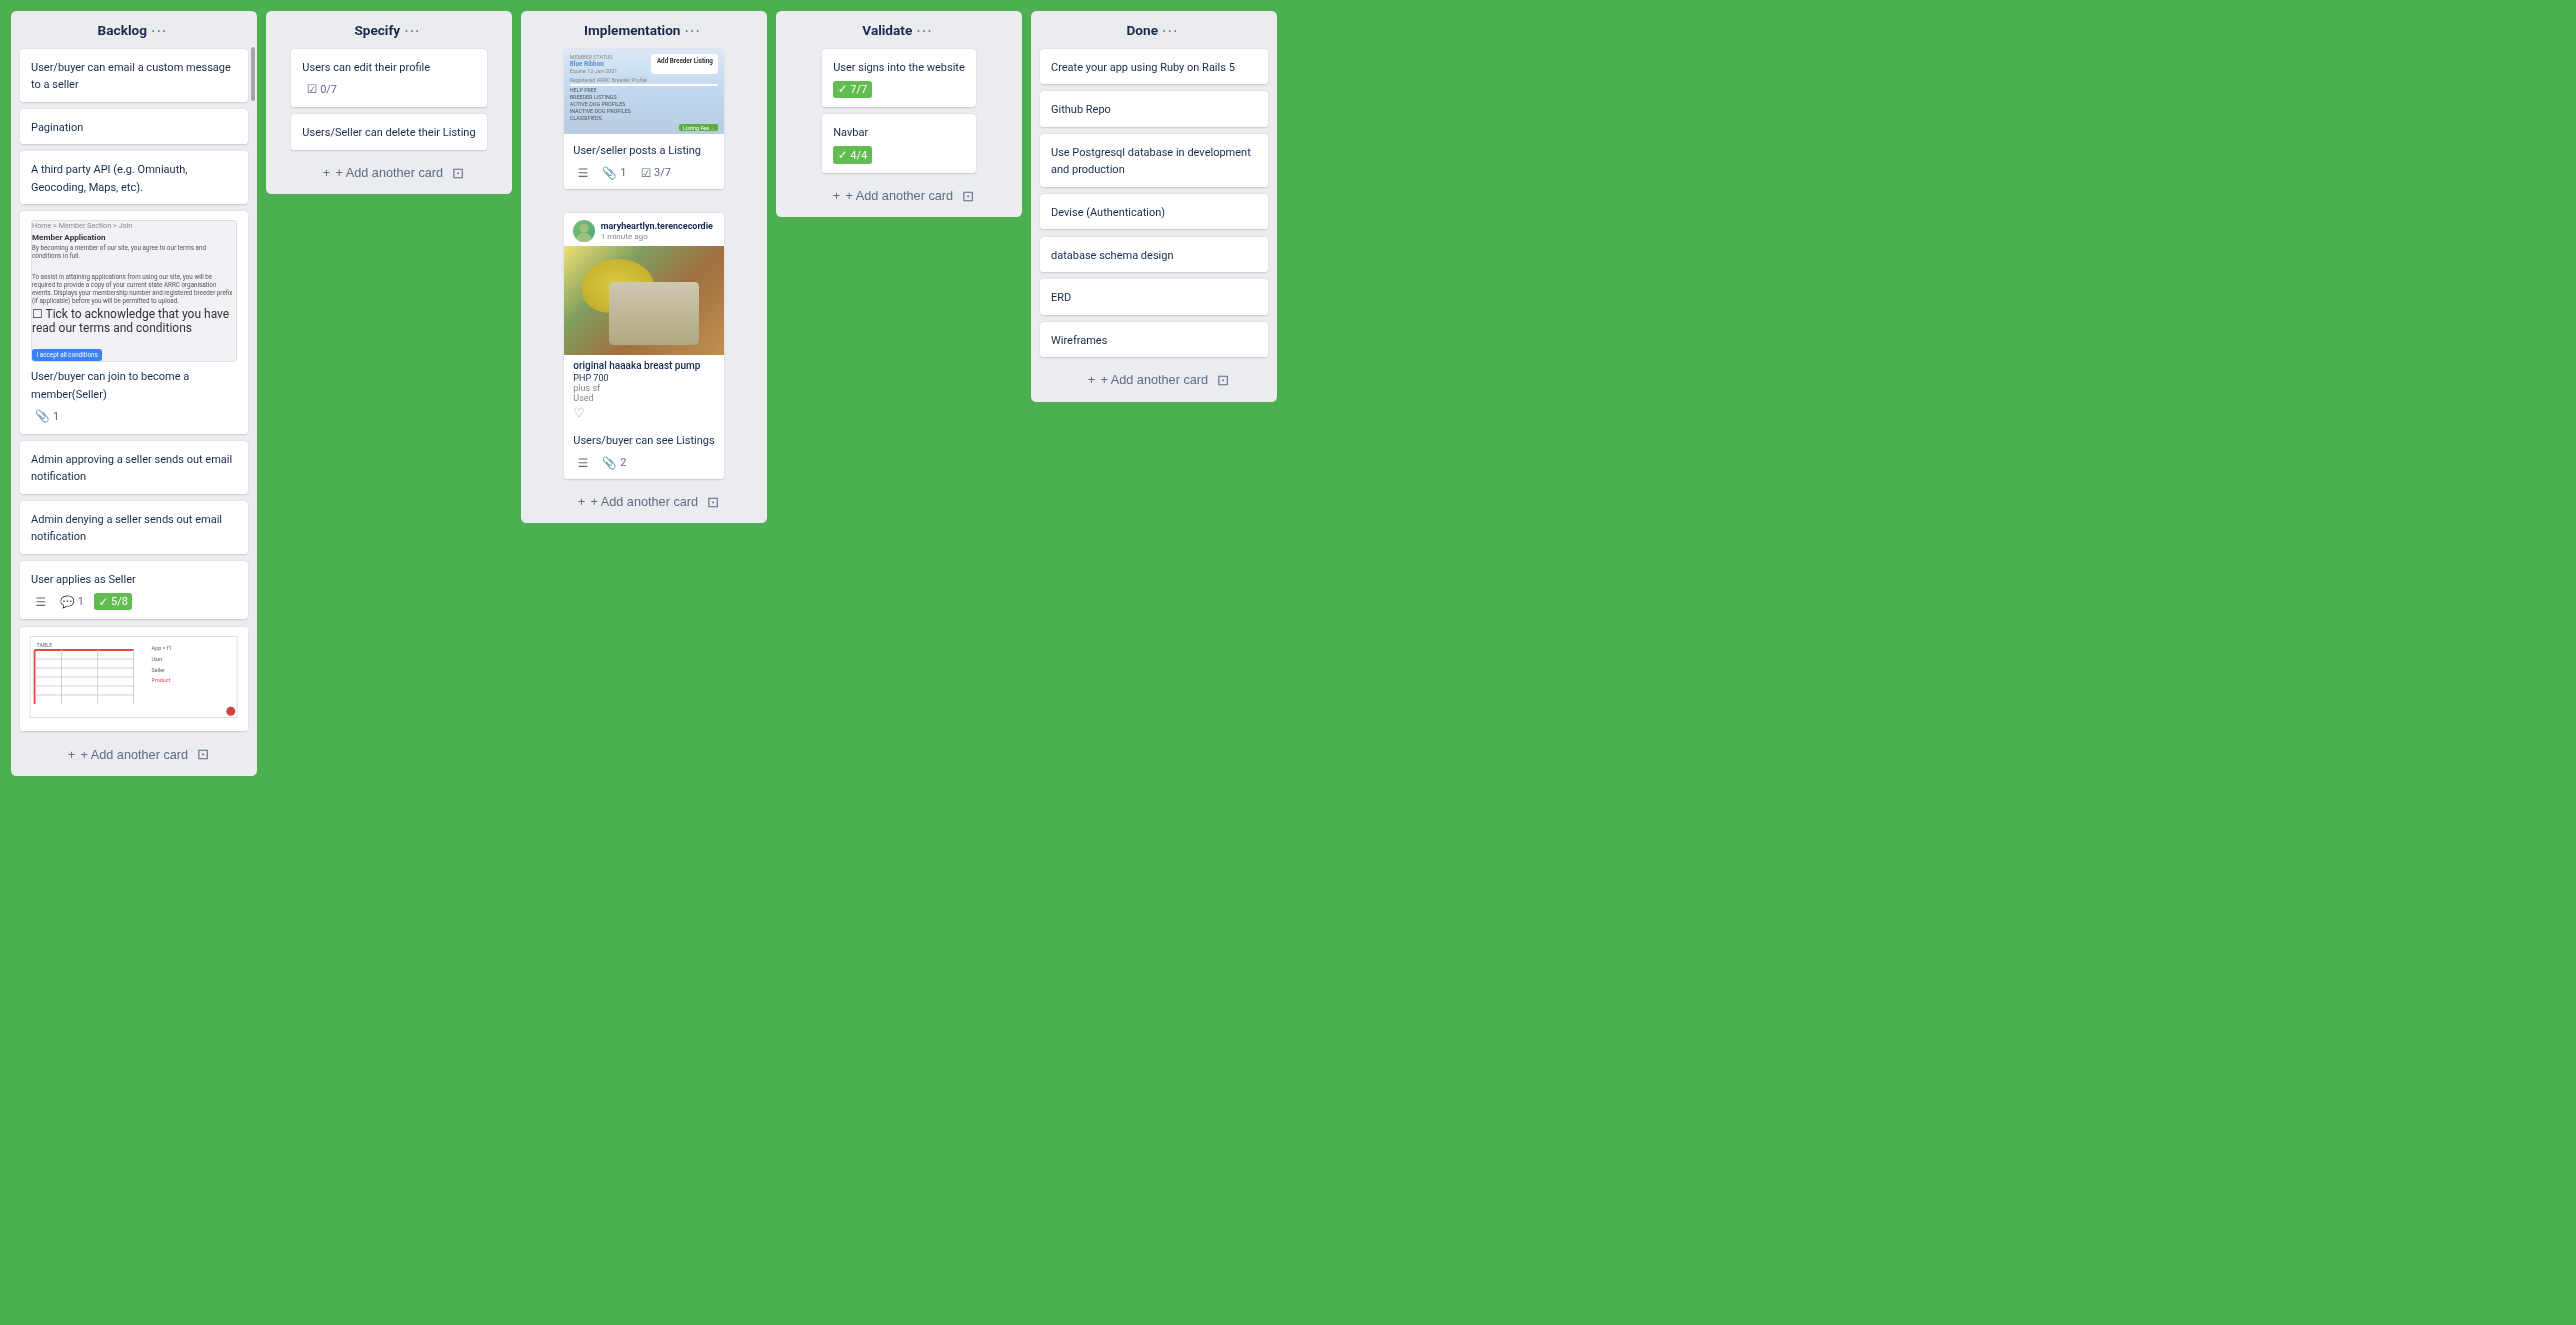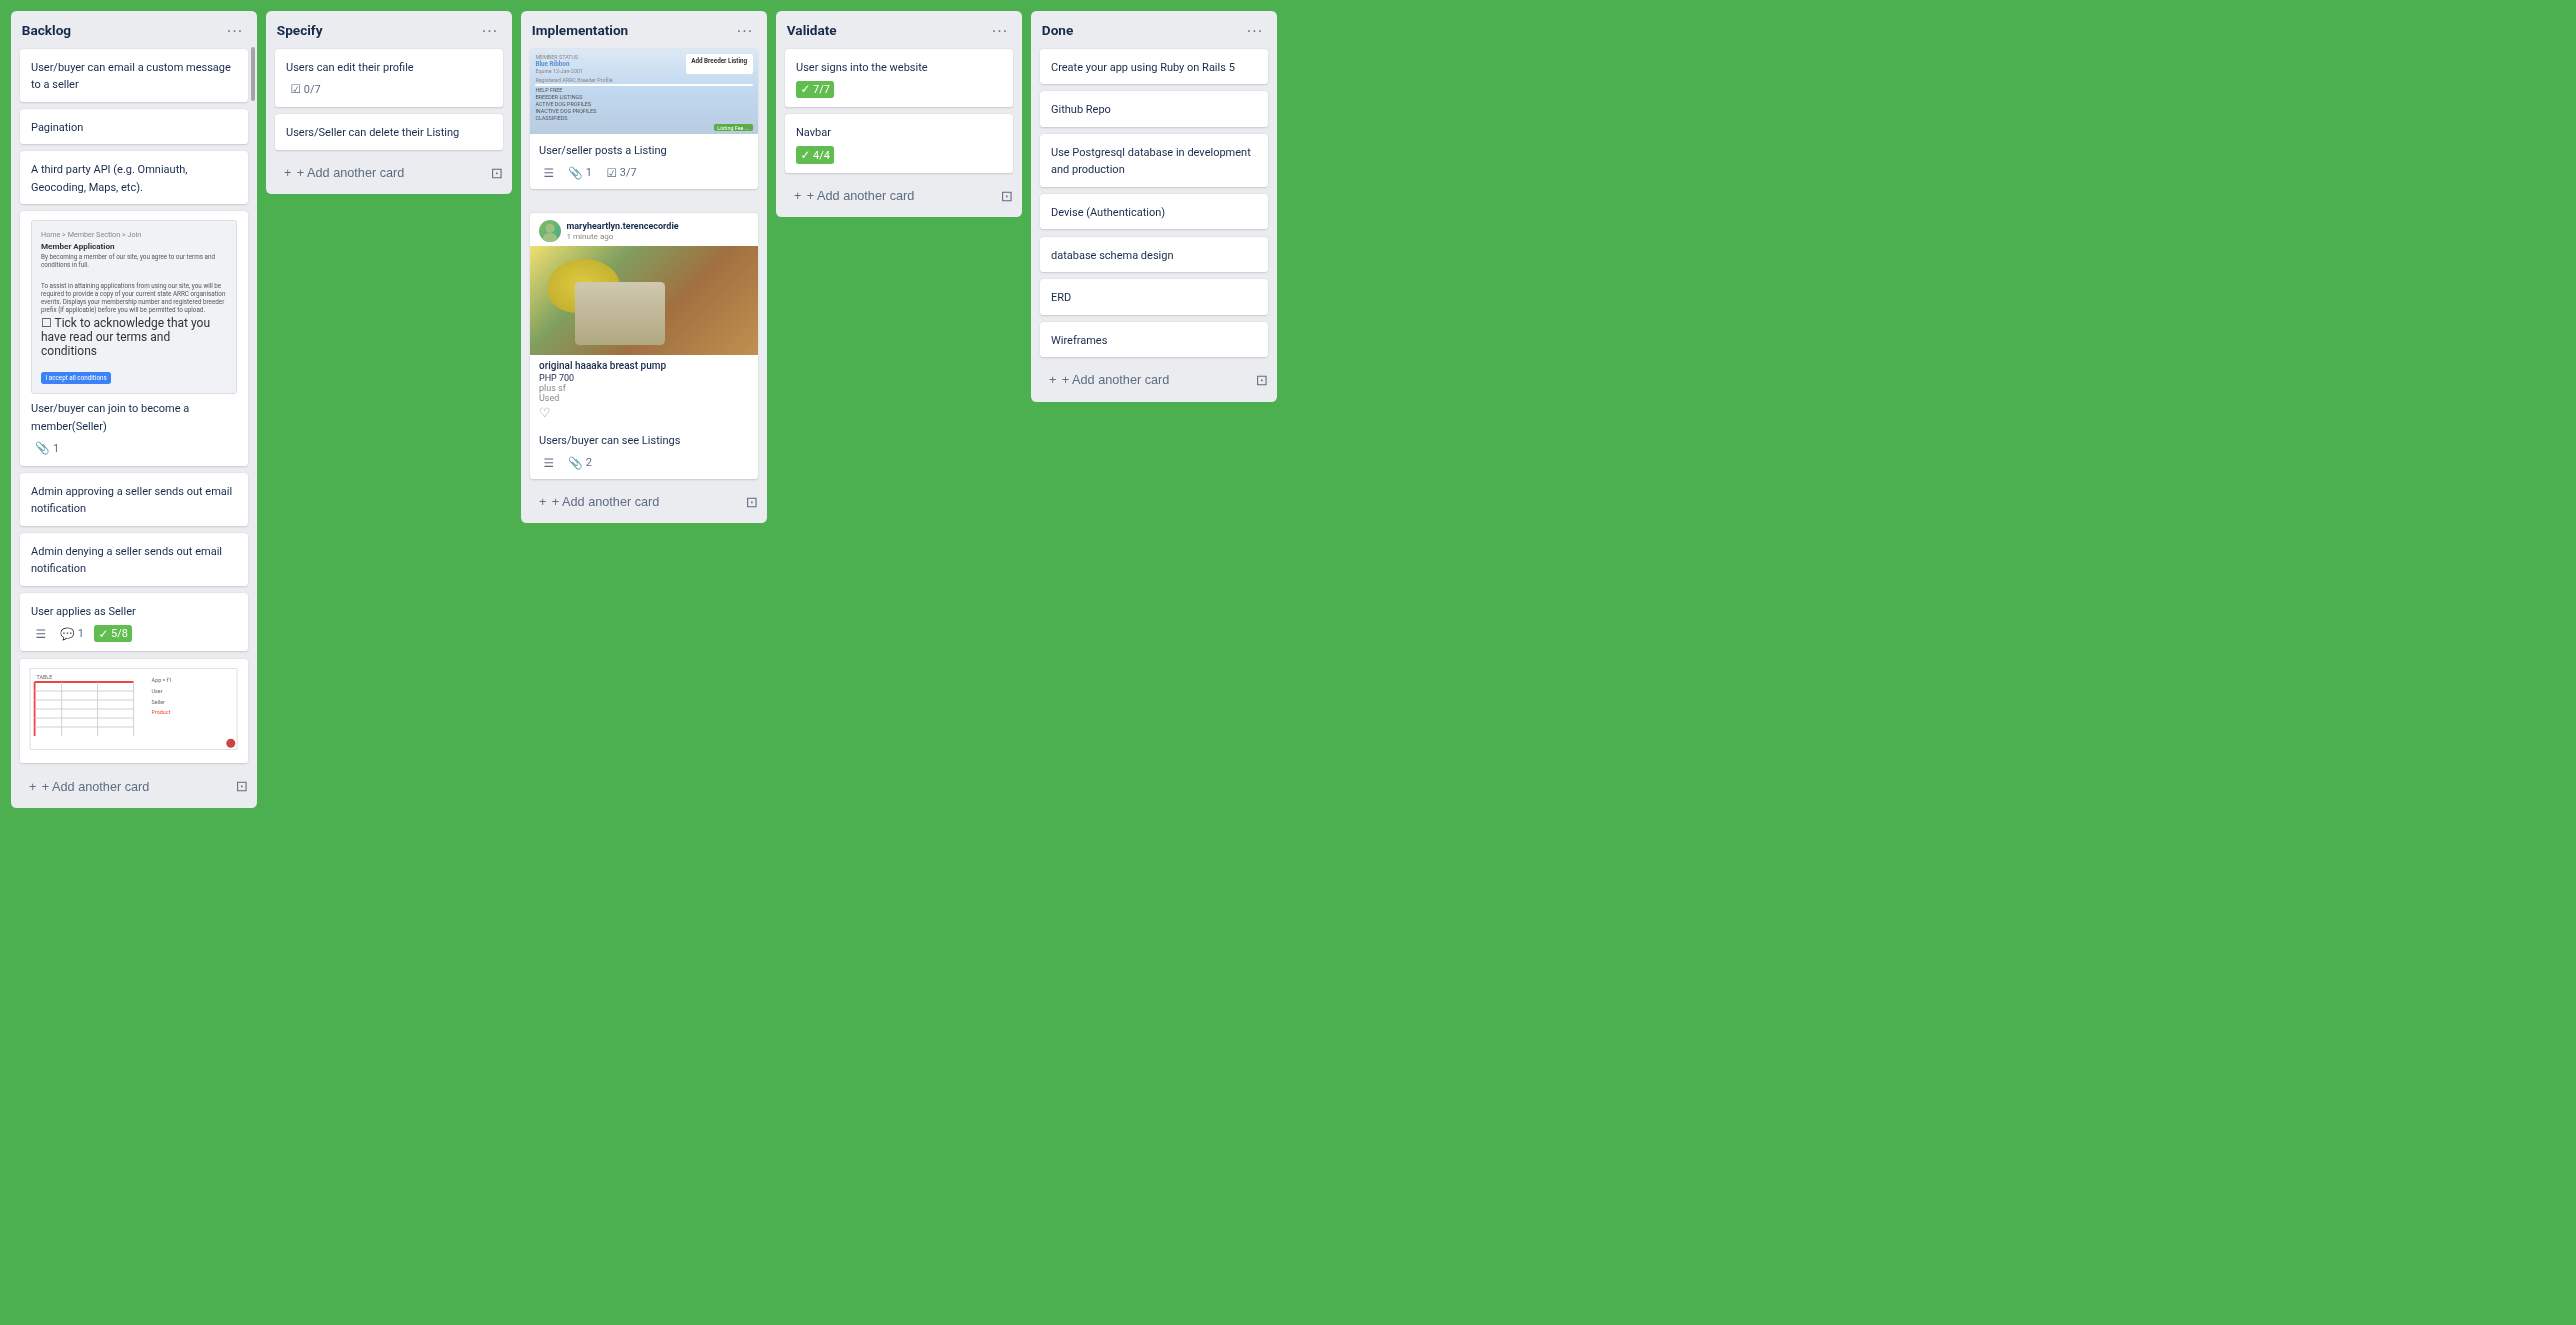--- a/index.html
+++ b/index.html
@@ -17,20 +17,21 @@
     }
     .column {
       background: #ebecf0;
       border-radius: 5.4px;
       width: 246px;
       min-width: 246px;
       padding: 9px;
       display: flex;
       flex-direction: column;
       gap: 0;
+      align-items: center;
     }
     .column-header {
       display: flex;
       justify-content: space-between;
       align-items: center;
       margin-bottom: 9px;
       padding: 0 1.8px;
     }
     .column-title {
       font-size: 13.6px;
@@ -129,21 +130,21 @@
       <div class="card">
         <span class="card-title">Pagination</span>
       </div>
 
       <div class="card">
         <span class="card-title">A third party API (e.g. Omniauth, Geocoding, Maps, etc).</span>
       </div>
 
       <div class="card">
         
-        <div style="background:#f0f2f5; border-radius:2.7px; margin-bottom:5.4px; padding:9px; font-size:7.2px; color:#333; border:0.9px solid #ddd;">
+        <div style="background:#f0f2f5; border-radius:2.7px; margin-bottom:5.4px; padding:0; font-size:7.2px; color:#333; border:0.9px solid #ddd;">
           <div style="font-size:7.2px; color:#888; margin-bottom:1.8px;">Home &gt; Member Section &gt; Join</div>
           <div style="font-weight:bold; font-size:8.1px; margin-bottom:1.8px;">Member Application</div>
           <div style="font-size:6.3px; color:#555; margin-bottom:13px; line-height:1.3;">By becoming a member of our site, you agree to our terms and conditions in full.</div>
           <div style="font-size:6.3px; color:#555; margin-bottom:1.8px;">To assist in attaining applications from using our site, you will be required to provide a copy of your current state ARRC organisation events. Displays your membership number and registered breeder prefix (if applicable) before you will be permitted to upload.</div>
           <div style="font-size:12px; margin-bottom:14px;">☐ Tick to acknowledge that you have read our terms and conditions</div>
           <div style="background:#3b82f6; color:white; border-radius:2.7px; padding:1.8px 4.5px; font-size:6.3px; display:inline-block;">I accept all conditions</div>
         </div>
         <span class="card-title">User/buyer can join to become a member(Seller)</span>
         <div class="card-meta">
           <span class="badge">

